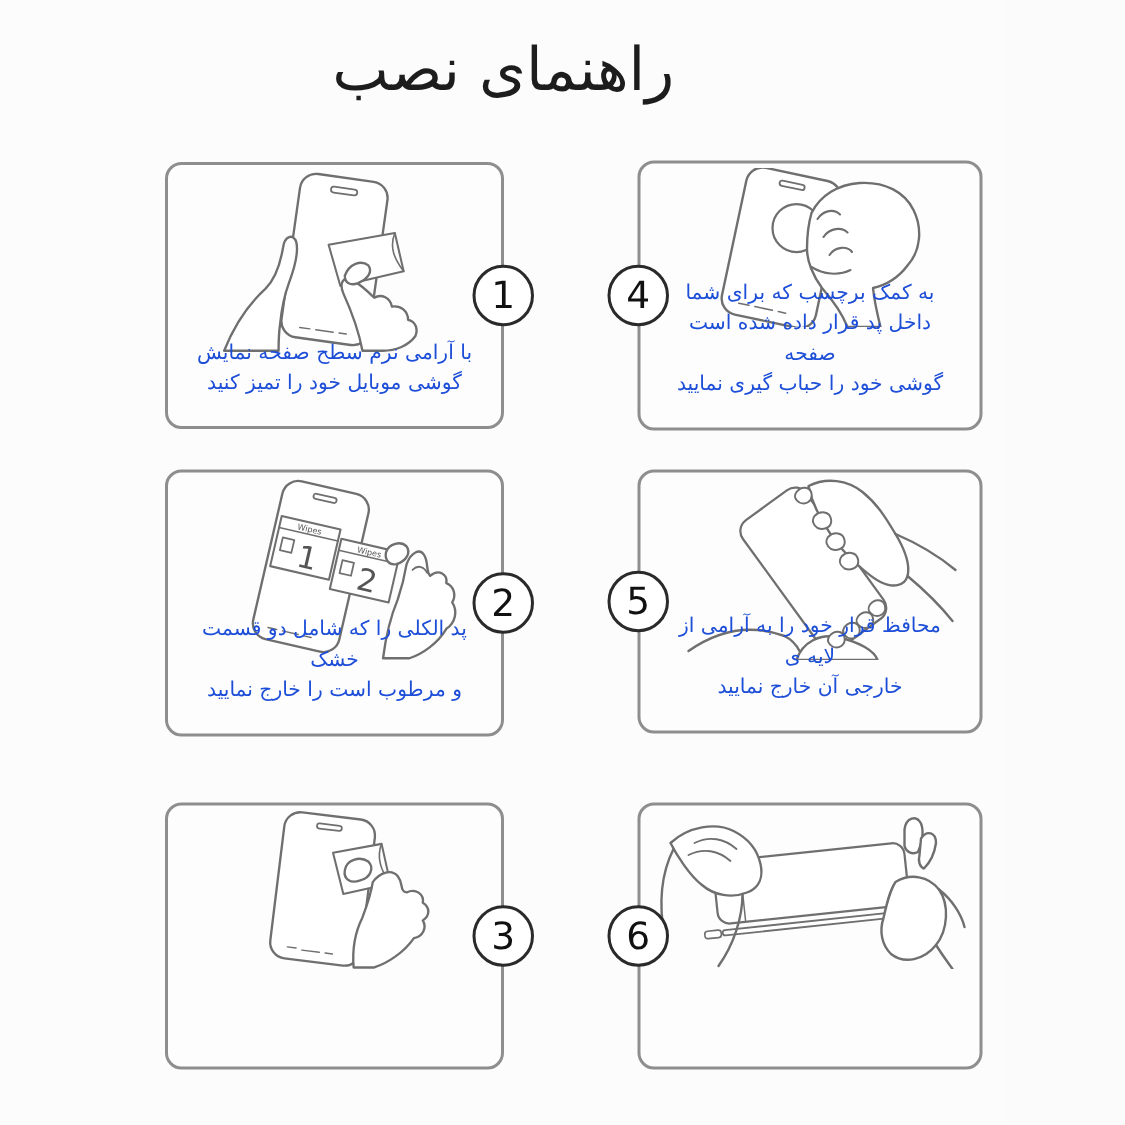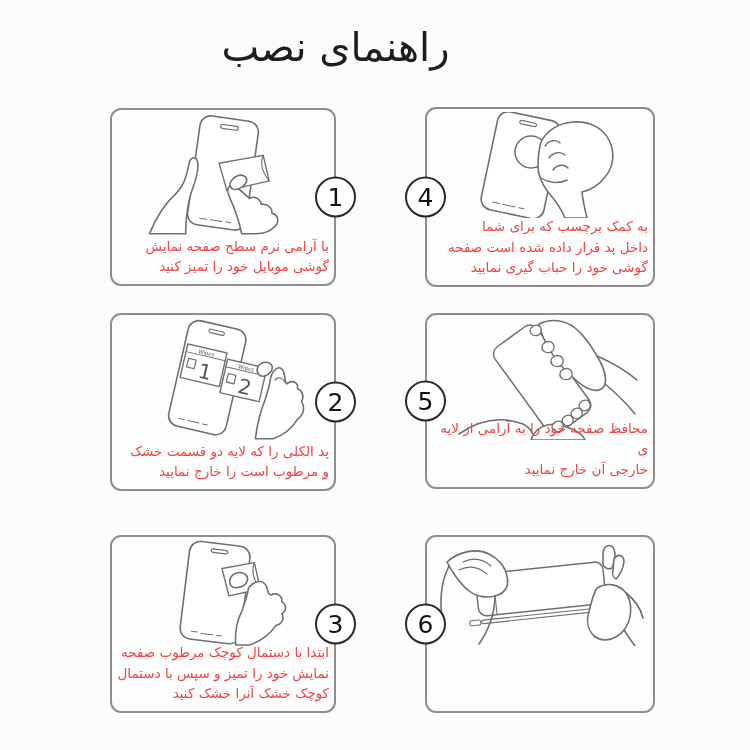--- a/index.html
+++ b/index.html
@@ -32,22 +32,22 @@
     position:absolute;top:50%;transform:translateY(-50%);
     width:37px;height:37px;border-radius:50%;
     background:#fff;border:2px solid #2a2a2a;
     display:flex;align-items:center;justify-content:center;
     font-size:25px;color:#111;z-index:3;
   }
   .badge-right{right:-22px;}
   .badge-left{left:-22px;}
   .caption{
     position:absolute;left:5px;right:5px;bottom:8px;
-    margin:0;text-align:right;direction:rtl;
-    font-size:13.5px;line-height:1.5;color:#ef4444;
+    margin:11px;text-align:center;direction:rtl;
+    font-size:13.5px;line-height:1.5;color:#1d4ed8;
     white-space:pre-line;
   }
   .illo{
     position:absolute;top:3px;left:50%;transform:translateX(-50%);
     display:block;
   }
   svg text{font-family:"DejaVu Sans",sans-serif;}
 </style>
 </head>
 <body>
@@ -99,42 +99,39 @@
           <line x1="105" y1="46" x2="146" y2="46" stroke-width="1"></line>
           <text x="125.5" y="44.5" font-size="5.5" text-anchor="middle" fill="#555" stroke="none">Wipes</text>
           <rect x="109" y="52" width="8" height="9" stroke-width="1.2"></rect>
           <text x="135" y="69" font-size="21" text-anchor="end" fill="#555" stroke="none">2</text>
         </g>
       </g>
       <path fill="#fff" d="M138,122 C140,106 143,94 148,82 C151,73 153,64 154,58 C157,50 163,47 166,52 C169,57 167,63 170,66 C176,61 182,65 181,71 C186,73 188,79 185,84 C189,90 187,98 181,102 C175,112 165,119 156,122 Z"></path>
       <path fill="#fff" d="M140,50 C142,44 150,42 154,46 C157,50 154,56 147,58 C142,59 139,55 140,50 Z"></path>
       <path d="M158,62 C162,58 166,60 168,64" stroke-width="1.2"></path>
     </svg>
-    <p class="caption">پد الکلی را که لایه دو قسمت خشک
+    <p class="caption">پد الکلی را که شامل دو قسمت خشک
 و مرطوب است را خارج نمایید</p>
   </section>
 
   <section class="step s3">
     <div class="badge badge-right">
       <span>3</span>
     </div>
     <svg class="illo" width="206" height="106" viewBox="0 0 210 106" fill="none" stroke="#6f6f6f" stroke-width="1.6" stroke-linecap="round" stroke-linejoin="round">
       <g transform="rotate(7 100 52)">
         <rect x="66" y="3" width="62" height="100" rx="11" fill="#fff"></rect>
         <rect x="88" y="9" width="17" height="3.5" rx="1.75" stroke-width="1.2"></rect>
         <path d="M78,95 h6 M88,96 h12 M104,96 h5" stroke-width="1"></path>
       </g>
       <polygon fill="#fff" stroke-width="1.4" points="104,28 137,22 143,49 111,56"></polygon>
       <path d="M137,22 C133,32 137,41 143,49" stroke-width="1.1"></path>
       <path fill="#fff" d="M118,106 C117,94 119,82 124,72 C127,64 130,55 131,48 C136,41 144,39 148,44 C152,49 149,54 154,55 C160,52 166,56 165,62 C170,65 170,71 165,74 C168,79 165,85 159,86 C152,96 141,103 132,106 Z"></path>
       <path fill="#fff" d="M112,40 C113,33 122,30 128,34 C132,38 130,45 122,47 C116,49 111,46 112,40 Z"></path>
     </svg>
-    <p class="caption">ابتدا با دستمال کوچک مرطوب صفحه
-نمایش خود را تمیز و سپس با دستمال
-کوچک خشک آنرا خشک کنید</p>
   </section>
 
   <section class="step s4">
     <div class="badge badge-left">
       <span>4</span>
     </div>
     <svg class="illo" width="210" height="106" viewBox="0 0 210 106" fill="none" stroke="#6f6f6f" stroke-width="1.6" stroke-linecap="round" stroke-linejoin="round">
       <g transform="rotate(12 85 52)">
         <rect x="54" y="3" width="64" height="100" rx="11" fill="#fff"></rect>
         <rect x="76" y="9" width="17" height="3.5" rx="1.75" stroke-width="1.2"></rect>
@@ -164,21 +161,21 @@
       <path fill="#fff" stroke-width="1.3" d="M96,10 C99,6 105,6 106,11 C107,16 102,19 98,17 C95,15 94,13 96,10 Z
            M108,26 C112,22 118,23 119,28 C120,33 115,36 110,34 C107,32 106,29 108,26 Z
            M117,40 C121,36 127,37 128,42 C129,47 124,50 119,48 C116,46 115,43 117,40 Z
            M126,53 C130,49 136,50 137,55 C138,60 133,63 128,61 C125,59 124,56 126,53 Z"></path>
       <path fill="#fff" d="M96,122 C100,110 112,104 124,107 C138,110 148,116 150,122 Z"></path>
       <path fill="#fff" stroke-width="1.3" d="M118,106 C121,102 127,102 128,107 C129,112 124,115 120,113 C117,111 116,109 118,106 Z
            M128,100 C131,96 137,96 138,101 C139,106 134,109 130,107 C127,105 126,103 128,100 Z
            M137,93 C140,89 146,89 147,94 C148,99 143,102 139,100 C136,98 135,96 137,93 Z
            M145,85 C148,81 154,81 155,86 C156,91 151,94 147,92 C144,90 143,88 145,85 Z"></path>
     </svg>
-    <p class="caption">محافظ صفحه خود را به آرامی از لایه ی
+    <p class="caption">محافظ قرار خود را به آرامی از لایه ی
 خارجی آن خارج نمایید</p>
   </section>
 
   <section class="step s6">
     <div class="badge badge-left">
       <span>6</span>
     </div>
     <svg class="illo" width="210" height="106" viewBox="0 0 210 106" fill="none" stroke="#6f6f6f" stroke-width="1.6" stroke-linecap="round" stroke-linejoin="round">
       <g transform="rotate(-6 105 52)">
         <g>

